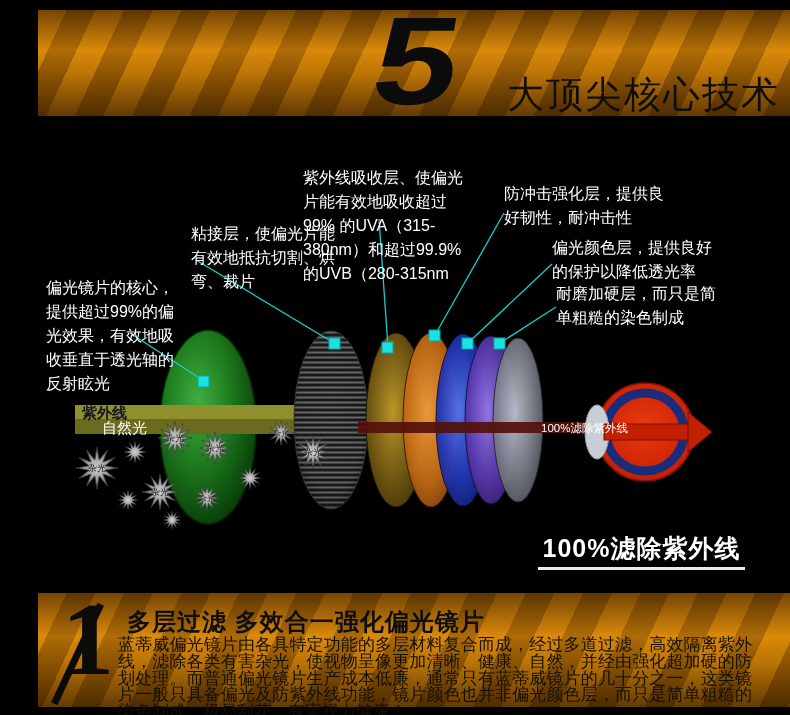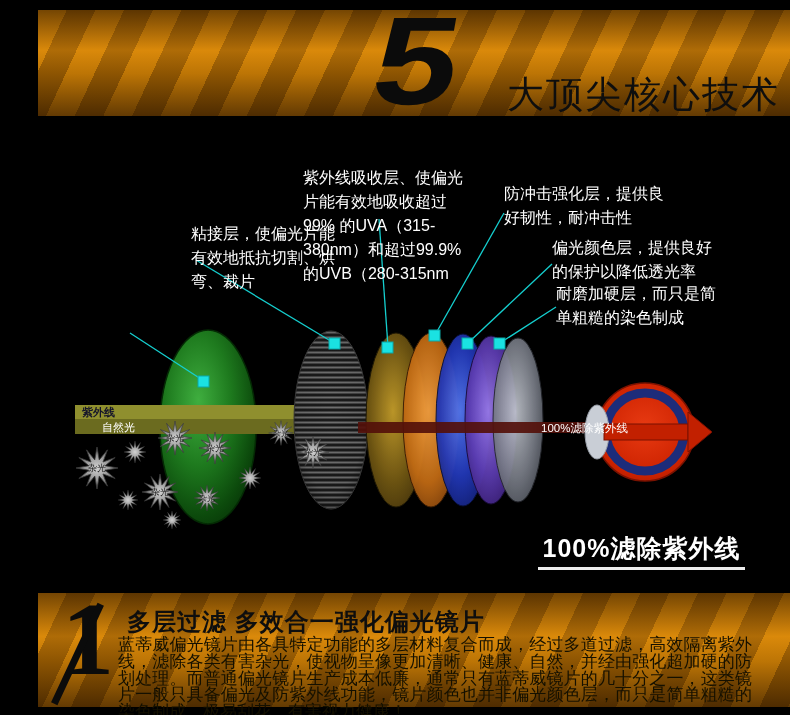--- a/index.html
+++ b/index.html
@@ -48,21 +48,21 @@
   .scene{position:absolute;left:0;top:0;}
   .callout{
     position:absolute;color:#ffffff;font-size:16px;line-height:1.5;
   }
   .co-core{left:46px;top:276px;width:138px;}
   .co-adhesive{left:143px;top:222px;width:154px;margin-left:48px;}
   .co-uv{left:303px;top:166px;width:170px;}
   .co-impact{left:504px;top:182px;width:162px;}
   .co-color{left:552px;top:236px;width:162px;}
   .co-hard{left:556px;top:282px;width:162px;}
-  .beam-label{position:absolute;font-size:11px;line-height:13px;white-space:nowrap;}
+  .beam-label{position:absolute;font-size:15px;line-height:13px;white-space:nowrap;}
   .uv-label{left:82px;top:406px;color:#14142a;font-weight:bold;}
   .natural-label{left:82px;top:421px;color:#ffffff;margin-left:20px;}
   .filter-inline{position:absolute;left:541px;top:421px;color:#ffffff;font-size:11.5px;white-space:nowrap;}
   .filter-big{
     position:absolute;left:538px;top:529px;width:207px;height:38px;
     background:#000;border-bottom:3px solid #ececec;
     display:flex;align-items:center;justify-content:center;
     color:#ffffff;font-size:25px;font-weight:bold;letter-spacing:1px;white-space:nowrap;
   }
 </style>
@@ -189,20 +189,21 @@
       <g fill="#1ae2e2" stroke="#0ba8a8" stroke-width="1">
         <rect x="198" y="376" width="11" height="11"></rect>
         <rect x="329" y="338" width="11" height="11"></rect>
         <rect x="382" y="342" width="11" height="11"></rect>
         <rect x="429" y="330" width="11" height="11"></rect>
         <rect x="462" y="338" width="11" height="11"></rect>
         <rect x="494" y="338" width="11" height="11"></rect>
       </g>
     </svg>
 
+    <div class="callout co-core">偏光镜片的核心，提供超过99%的偏光效果，有效地吸收垂直于透光轴的反射眩光</div>
     <div class="callout co-adhesive">粘接层，使偏光片能有效地抵抗切割、烘弯、裁片</div>
     <div class="callout co-uv">紫外线吸收层、使偏光片能有效地吸收超过99% 的UVA（315-380nm）和超过99.9%的UVB（280-315nm</div>
     <div class="callout co-impact">防冲击强化层，提供良好韧性，耐冲击性</div>
     <div class="callout co-color">偏光颜色层，提供良好的保护以降低透光率</div>
     <div class="callout co-hard">耐磨加硬层，而只是简单粗糙的染色制成</div>
 
     <div class="beam-label uv-label">紫外线</div>
     <div class="beam-label natural-label">自然光</div>
     <div class="filter-inline">100%滤除紫外线</div>
 

